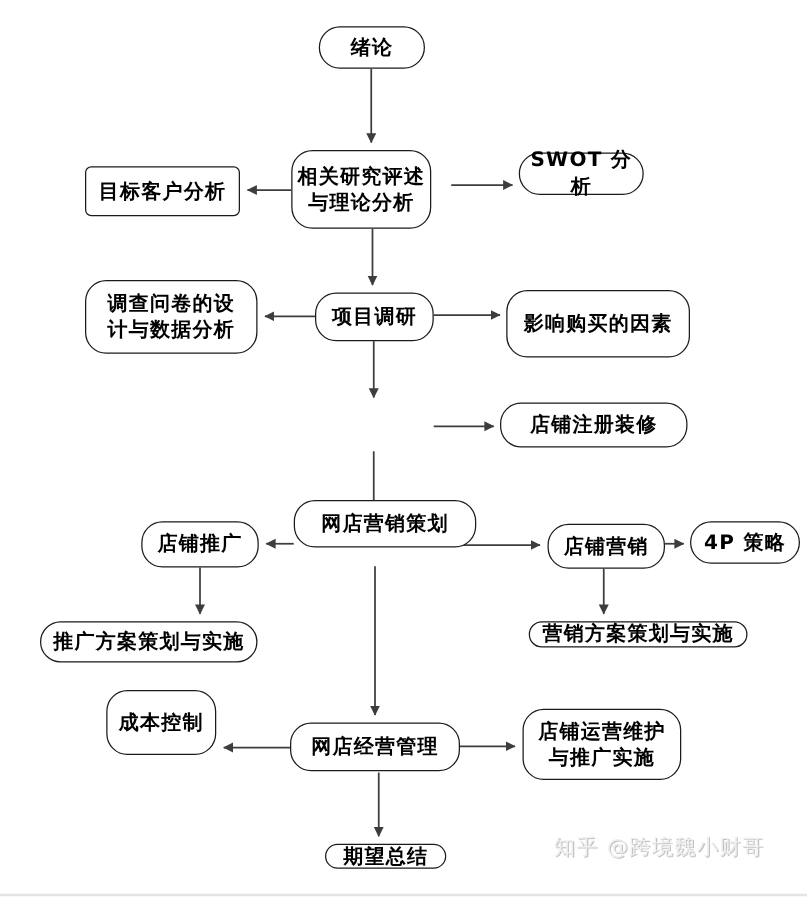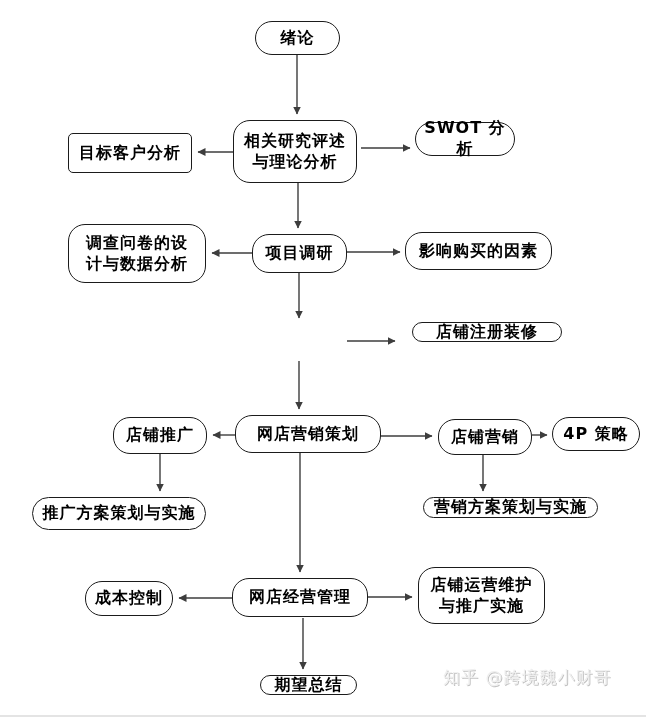--- a/index.html
+++ b/index.html
@@ -88,36 +88,36 @@
       <line x1="160" y1="454" x2="160" y2="491" marker-end="url(#arw)"></line>
       <line x1="483" y1="455" x2="483" y2="491" marker-end="url(#arw)"></line>
       <line x1="300" y1="453" x2="300" y2="572" marker-end="url(#arw)"></line>
       <line x1="232" y1="598" x2="179" y2="598" marker-end="url(#arw)"></line>
       <line x1="368" y1="597" x2="412" y2="597" marker-end="url(#arw)"></line>
       <line x1="303" y1="618" x2="303" y2="669" marker-end="url(#arw)"></line>
     </g>
   </svg>
 
   <div class="node" style="left:255px; top:21px;  width:85px;  height:34px;">绪论</div>
-  <div class="node" style="left:233px; top:120px; width:124px; height:63px;">相关研究评述
+  <div class="node" style="left:233px; top:120px; width:112px; height:63px;">相关研究评述
 与理论分析</div>
   <div class="node small-radius" style="left:68px;  top:133px; width:124px; height:40px;">目标客户分析</div>
   <div class="node" style="left:68px;  top:224px; width:138px; height:59px;">调查问卷的设
 计与数据分析</div>
   <div class="node" style="left:415px; top:122px; width:100px; height:34px;">SWOT 分析</div>
   <div class="node" style="left:252px; top:234px; width:95px;  height:39px;">项目调研</div>
-  <div class="node" style="left:405px; top:232px; width:147px; height:38px;">影响购买的因素</div>
-  <div class="node" style="left:412px; top:322px; width:150px; height:20px;">店铺注册装修</div>
-  <div class="node" style="left:235px; top:415px; width:146px; height:38px;">网店营销策划</div>
+  <div class="node" style="left:405px; top:232px; width:147px; height:54px;">影响购买的因素</div>
+  <div class="node" style="left:400px; top:322px; width:150px; height:36px;">店铺注册装修</div>
+  <div class="node" style="left:235px; top:400px; width:146px; height:38px;">网店营销策划</div>
   <div class="node" style="left:113px; top:417px; width:94px;  height:37px;">店铺推广</div>
   <div class="node" style="left:438px; top:419px; width:94px;  height:36px;">店铺营销</div>
   <div class="node" style="left:552px; top:417px; width:88px;  height:34px;">4P 策略</div>
   <div class="node" style="left:32px;  top:497px; width:174px; height:33px;">推广方案策划与实施</div>
   <div class="node" style="left:423px; top:497px; width:175px; height:21px;">营销方案策划与实施</div>
-  <div class="node" style="left:85px;  top:581px; width:88px;  height:35px;">成本控制</div>
+  <div class="node" style="left:85px;  top:552px; width:88px;  height:52px;">成本控制</div>
   <div class="node" style="left:232px; top:578px; width:136px; height:39px;">网店经营管理</div>
   <div class="node" style="left:418px; top:567px; width:127px; height:57px;">店铺运营维护
 与推广实施</div>
   <div class="node" style="left:260px; top:675px; width:97px;  height:20px;">期望总结</div>
 
   <div class="watermark">知乎 @跨境魏小财哥</div>
 
   <div class="bottom-rule"></div>
 
 </div>

